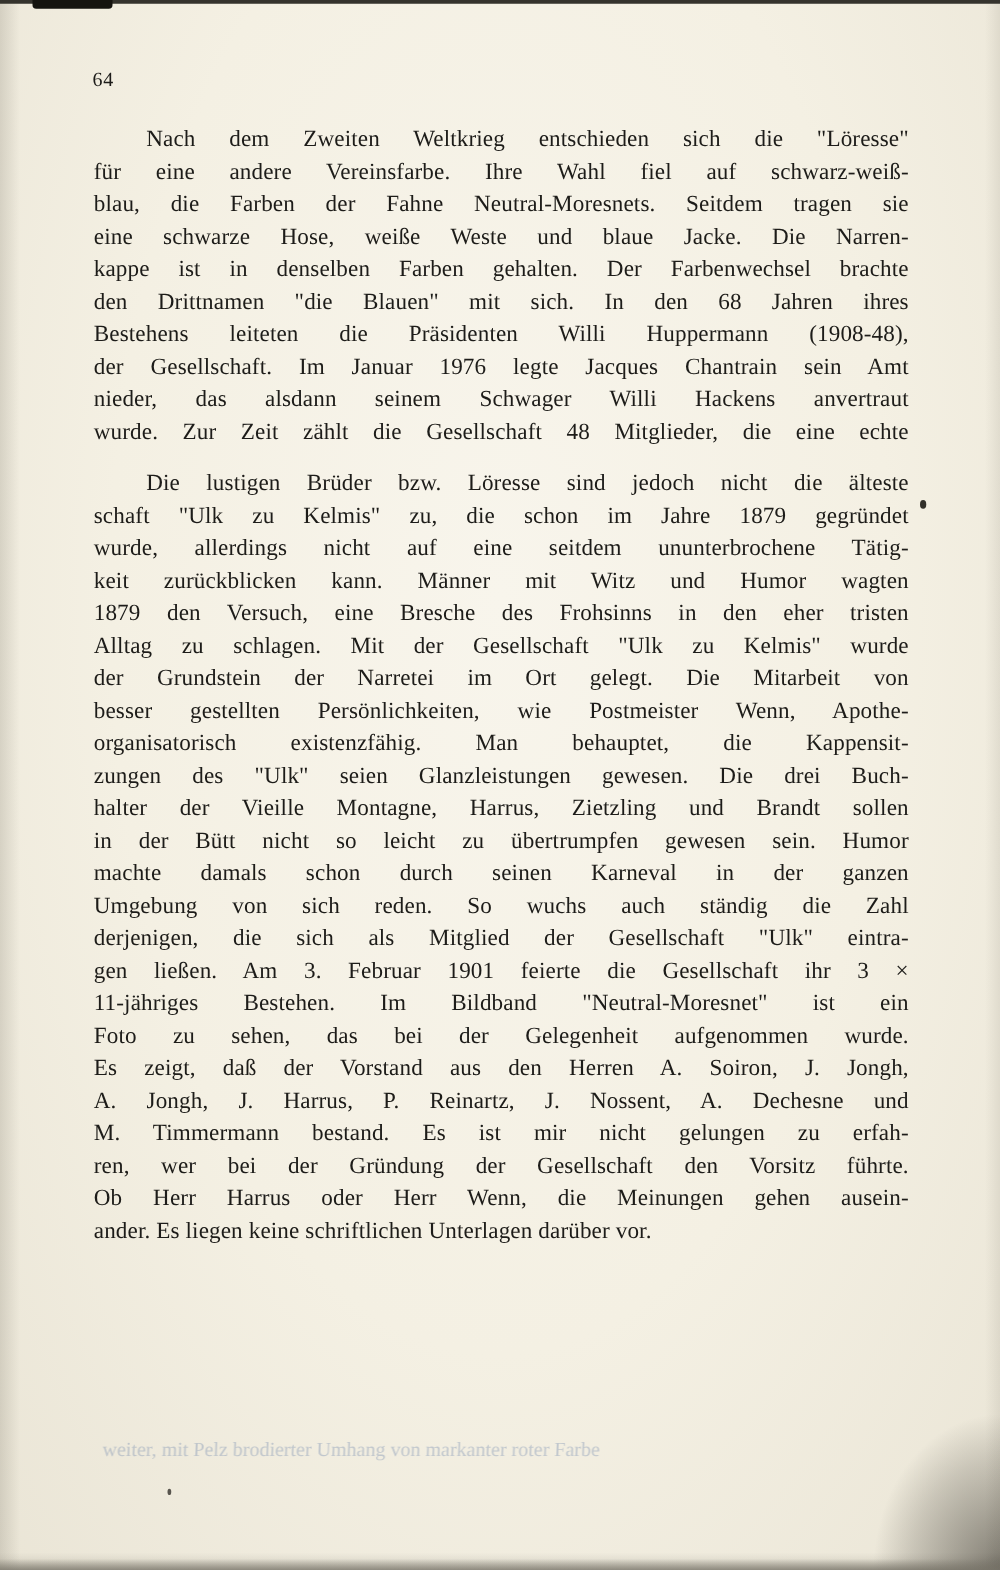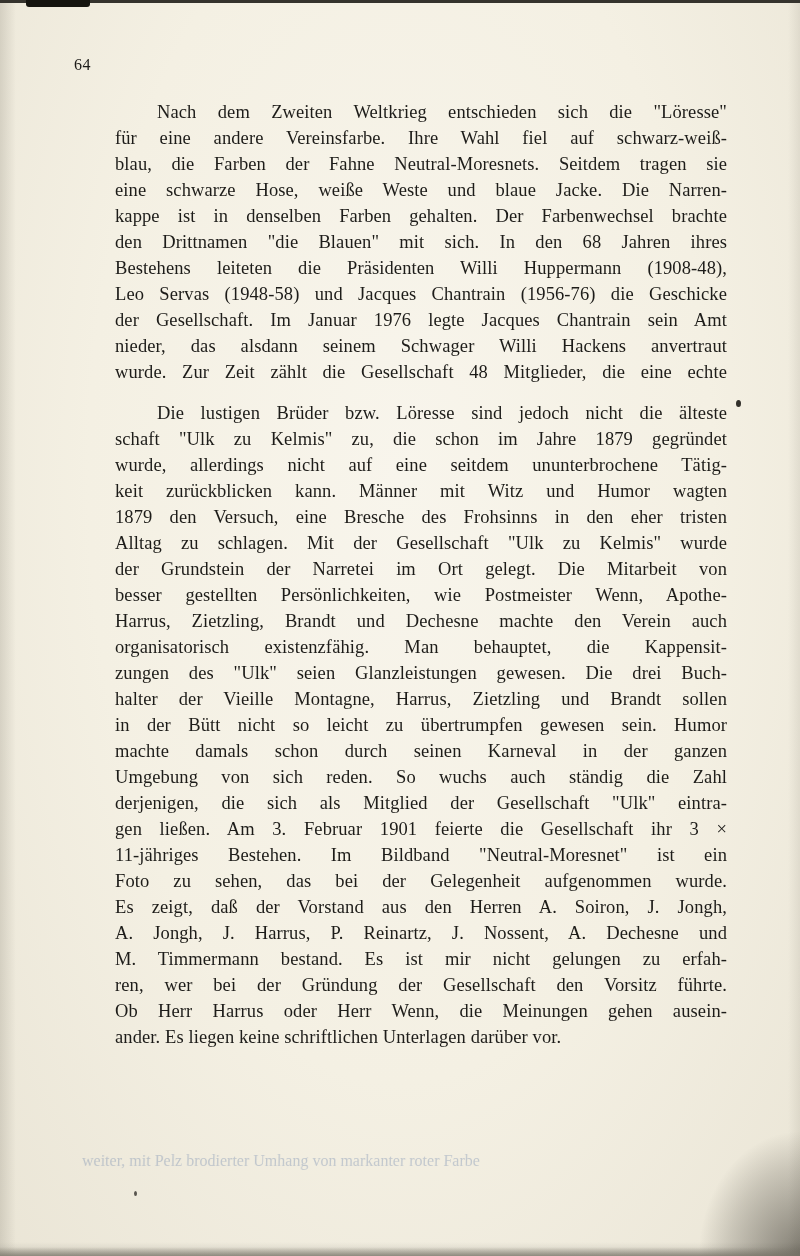--- a/index.html
+++ b/index.html
@@ -72,21 +72,20 @@
   .paragraph + .paragraph {
     margin-top: 15px;
   }
   .line {
     font-size: 18.5px;
     line-height: 26px;
     letter-spacing: 0.1px;
     text-align: justify;
     text-align-last: justify;
     white-space: normal;
-    margin-left: 40px;
   }
   .line.last {
     text-align-last: left;
   }
   .line.first {
     text-indent: 42px;
   }
   .show-through {
     position: absolute;
     left: 82px;
@@ -119,35 +118,33 @@
 
   <div class="text-block">
       <div class="paragraph">
         <div class="line first">Nach dem Zweiten Weltkrieg entschieden sich die "Löresse"</div>
         <div class="line">für eine andere Vereinsfarbe. Ihre Wahl fiel auf schwarz-weiß-</div>
         <div class="line">blau, die Farben der Fahne Neutral-Moresnets. Seitdem tragen sie</div>
         <div class="line">eine schwarze Hose, weiße Weste und blaue Jacke. Die Narren-</div>
         <div class="line">kappe ist in denselben Farben gehalten. Der Farbenwechsel brachte</div>
         <div class="line">den Drittnamen "die Blauen" mit sich. In den 68 Jahren ihres</div>
         <div class="line">Bestehens leiteten die Präsidenten Willi Huppermann (1908-48),</div>
-        <div class="line">Leo Servas (1948-58) und Jacques Chantrain (1956-76) die Geschicke</div>
         <div class="line">der Gesellschaft. Im Januar 1976 legte Jacques Chantrain sein Amt</div>
         <div class="line">nieder, das alsdann seinem Schwager Willi Hackens anvertraut</div>
         <div class="line">wurde. Zur Zeit zählt die Gesellschaft 48 Mitglieder, die eine echte</div>
       </div>
       <div class="paragraph">
         <div class="line first">Die lustigen Brüder bzw. Löresse sind jedoch nicht die älteste</div>
         <div class="line">schaft "Ulk zu Kelmis" zu, die schon im Jahre 1879 gegründet</div>
         <div class="line">wurde, allerdings nicht auf eine seitdem ununterbrochene Tätig-</div>
         <div class="line">keit zurückblicken kann. Männer mit Witz und Humor wagten</div>
         <div class="line">1879 den Versuch, eine Bresche des Frohsinns in den eher tristen</div>
         <div class="line">Alltag zu schlagen. Mit der Gesellschaft "Ulk zu Kelmis" wurde</div>
         <div class="line">der Grundstein der Narretei im Ort gelegt. Die Mitarbeit von</div>
         <div class="line">besser gestellten Persönlichkeiten, wie Postmeister Wenn, Apothe-</div>
-        <div class="line">Harrus, Zietzling, Brandt und Dechesne machte den Verein auch</div>
         <div class="line">organisatorisch existenzfähig. Man behauptet, die Kappensit-</div>
         <div class="line">zungen des "Ulk" seien Glanzleistungen gewesen. Die drei Buch-</div>
         <div class="line">halter der Vieille Montagne, Harrus, Zietzling und Brandt sollen</div>
         <div class="line">in der Bütt nicht so leicht zu übertrumpfen gewesen sein. Humor</div>
         <div class="line">machte damals schon durch seinen Karneval in der ganzen</div>
         <div class="line">Umgebung von sich reden. So wuchs auch ständig die Zahl</div>
         <div class="line">derjenigen, die sich als Mitglied der Gesellschaft "Ulk" eintra-</div>
         <div class="line">gen ließen. Am 3. Februar 1901 feierte die Gesellschaft ihr 3 ×</div>
         <div class="line">11-jähriges Bestehen. Im Bildband "Neutral-Moresnet" ist ein</div>
         <div class="line">Foto zu sehen, das bei der Gelegenheit aufgenommen wurde.</div>

